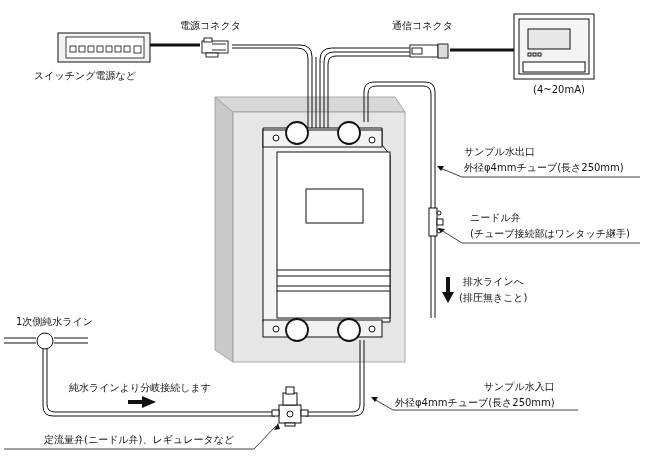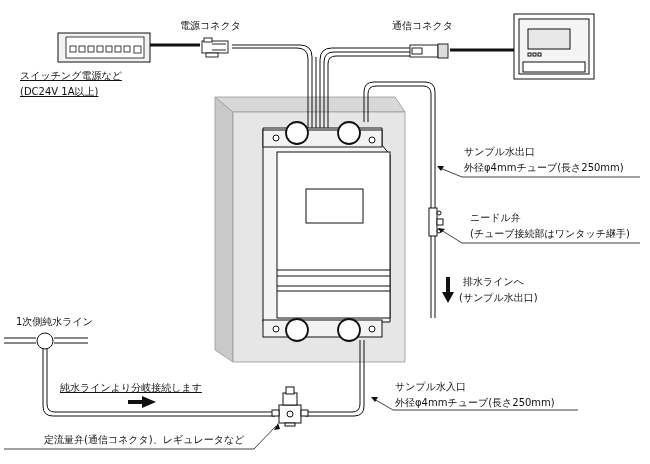--- a/index.html
+++ b/index.html
@@ -1,20 +1,20 @@
 <!DOCTYPE html>
 <html><head>
 <meta charset="utf-8">
 <style>
   html, body { margin: 0; padding: 0; background: #ffffff; }
   body { width: 650px; height: 464px; position: relative; overflow: hidden;
          font-family: "DejaVu Sans", sans-serif; color: #111; }
   svg.diagram { position: absolute; left: 0; top: 0; }
   .lbl { position: absolute; font-size: 10px; line-height: 16px; white-space: nowrap; color: #111; }
-  .c { text-align: left; text-decoration: underline; }
+  .c { text-align: center; }
 </style>
 </head>
 <body>
 
 <svg class="diagram" width="650" height="464" viewBox="0 0 650 464">
 
   <g>
     <polygon points="215,97 233,112 233,362 215,350" fill="#c9c9c9" stroke="#999" stroke-width="0.8"></polygon>
     <polygon points="215,97 395,97 405,112 233,112" fill="#d8d8d8" stroke="#999" stroke-width="0.8"></polygon>
     <rect x="233" y="112" width="172" height="250" fill="#e6e6e6" stroke="#999" stroke-width="0.8"></rect>
@@ -146,37 +146,37 @@
   <g fill="#111">
     <polygon points="437,166 444,166 441,171"></polygon>
     <polygon points="438,228 445,229 441,233"></polygon>
     <polygon points="371,397 378,397 375,402"></polygon>
     <polygon points="278,423 274,430 280,429"></polygon>
   </g>
 </svg>
 
 <div class="lbl c" style="left:20px;top:68px;width:130px;">
   <div>スイッチング電源など</div>
-  <div>(DC24V 1A以上)</div>
 </div>
 <div class="lbl" style="left:180px;top:18px;">電源コネクタ</div>
 <div class="lbl" style="left:392px;top:18px;text-align:center;">通信コネクタ</div>
 <div class="lbl c" style="left:474px;top:82px;width:170px;">
+  <div>(4~20mA)</div>
 </div>
 <div class="lbl" style="left:464px;top:144px;">
   <div>サンプル水出口</div>
   <div>外径φ4mmチューブ(長さ250mm)</div>
 </div>
 <div class="lbl" style="left:470px;top:210px;">
   <div>ニードル弁</div>
   <div>(チューブ接続部はワンタッチ継手)</div>
 </div>
 <div class="lbl" style="left:459px;top:274px;">
   <div style="padding-left:4px;">排水ラインへ</div>
-  <div>(サンプル水出口)</div>
+  <div>(排圧無きこと)</div>
 </div>
 <div class="lbl" style="left:4px;top:314px;margin-left:12px;">1次側純水ライン</div>
-<div class="lbl" style="left:60px;top:380px;text-decoration:underline;">純水ラインより分岐接続します</div>
-<div class="lbl" style="left:395px;top:379px;">
+<div class="lbl" style="left:69px;top:380px;">純水ラインより分岐接続します</div>
+<div class="lbl" style="left:395px;top:379px;text-align:right;">
   <div>サンプル水入口</div>
   <div>外径φ4mmチューブ(長さ250mm)</div>
 </div>
-<div class="lbl" style="left:44px;top:432px;">定流量弁(通信コネクタ)、レギュレータなど</div>
+<div class="lbl" style="left:44px;top:432px;">定流量弁(ニードル弁)、レギュレータなど</div>
 
 </body></html>

